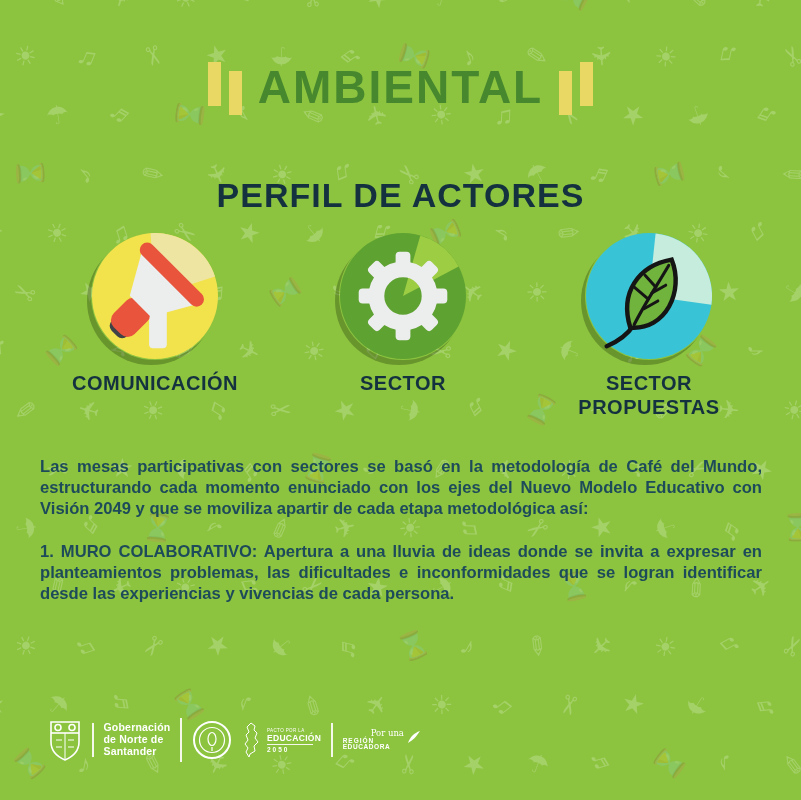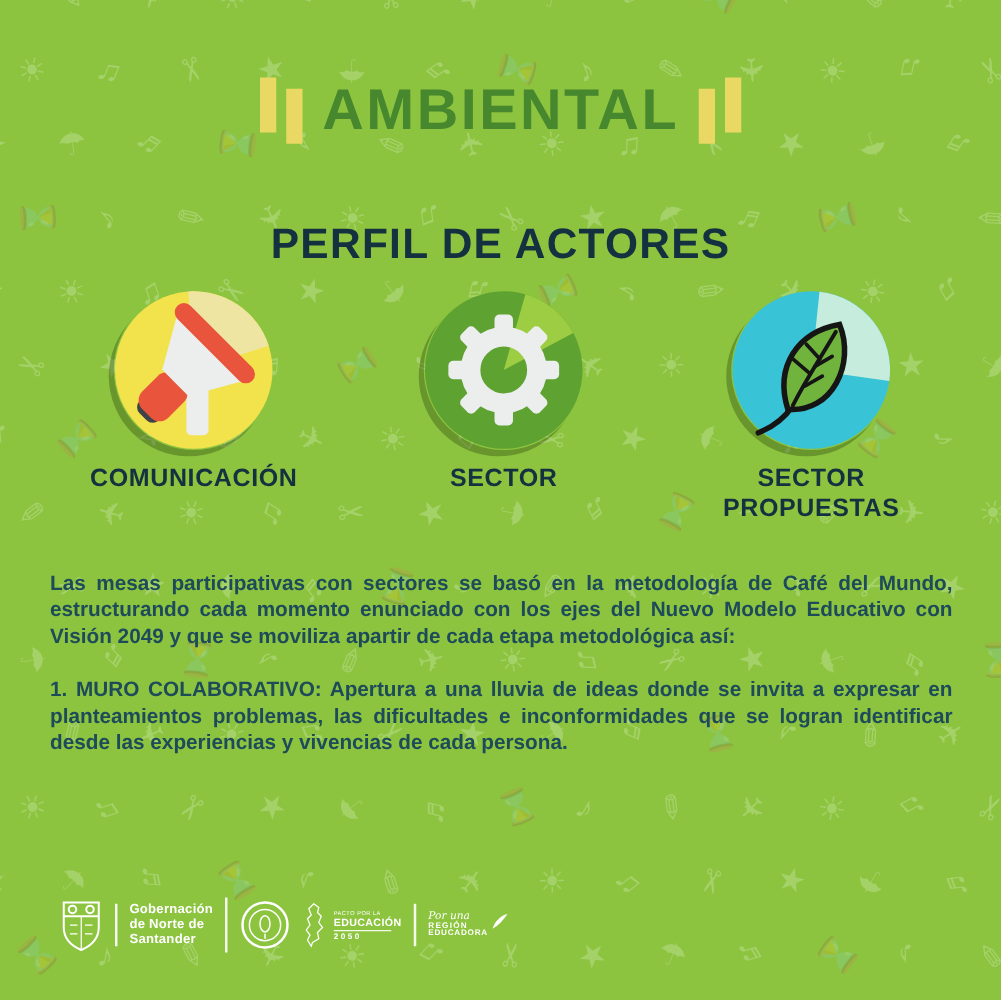--- a/index.html
+++ b/index.html
@@ -44,21 +44,21 @@
   .fdiv{width:1.5px; background:rgba(255,255,255,.9);}
   .fdiv.tall{height:44px;} .fdiv.short{height:34px;}
   .gob-text{font-size:10.5px; font-weight:700; line-height:1.12; letter-spacing:.2px;}
   .pacto{display:flex; align-items:center; gap:5px;}
   .pacto-text{text-align:left;}
   .pacto-text .t1{font-size:4.5px; letter-spacing:.4px;}
   .pacto-text .t2{font-size:8.5px; font-weight:800; letter-spacing:.3px;}
   .pacto-text .rule{height:1px; background:#fff; opacity:.9; margin:1px 0; width:46px;}
   .pacto-text .t3{font-size:6.5px; font-weight:700; letter-spacing:2px;}
   .region{text-align:left; line-height:1.05; position:relative; padding-right:16px;}
-  .region .r1{font-size:8.5px; font-style:italic; font-family:"DejaVu Serif", serif;}
+  .region .r1{font-size:8.5px; font-family:"DejaVu Serif", serif;margin-left:28px;}
   .region .r2{font-size:6.5px; font-weight:700; letter-spacing:1px;}
   .region .r3{font-size:6.5px; font-weight:700; letter-spacing:.6px;}
 </style>
 </head>
 <body>
 
 <div class="poster">
 
   <div class="pattern">
       <span style="left: 46px; top: -16px; transform: rotate(53deg);">✏</span>

